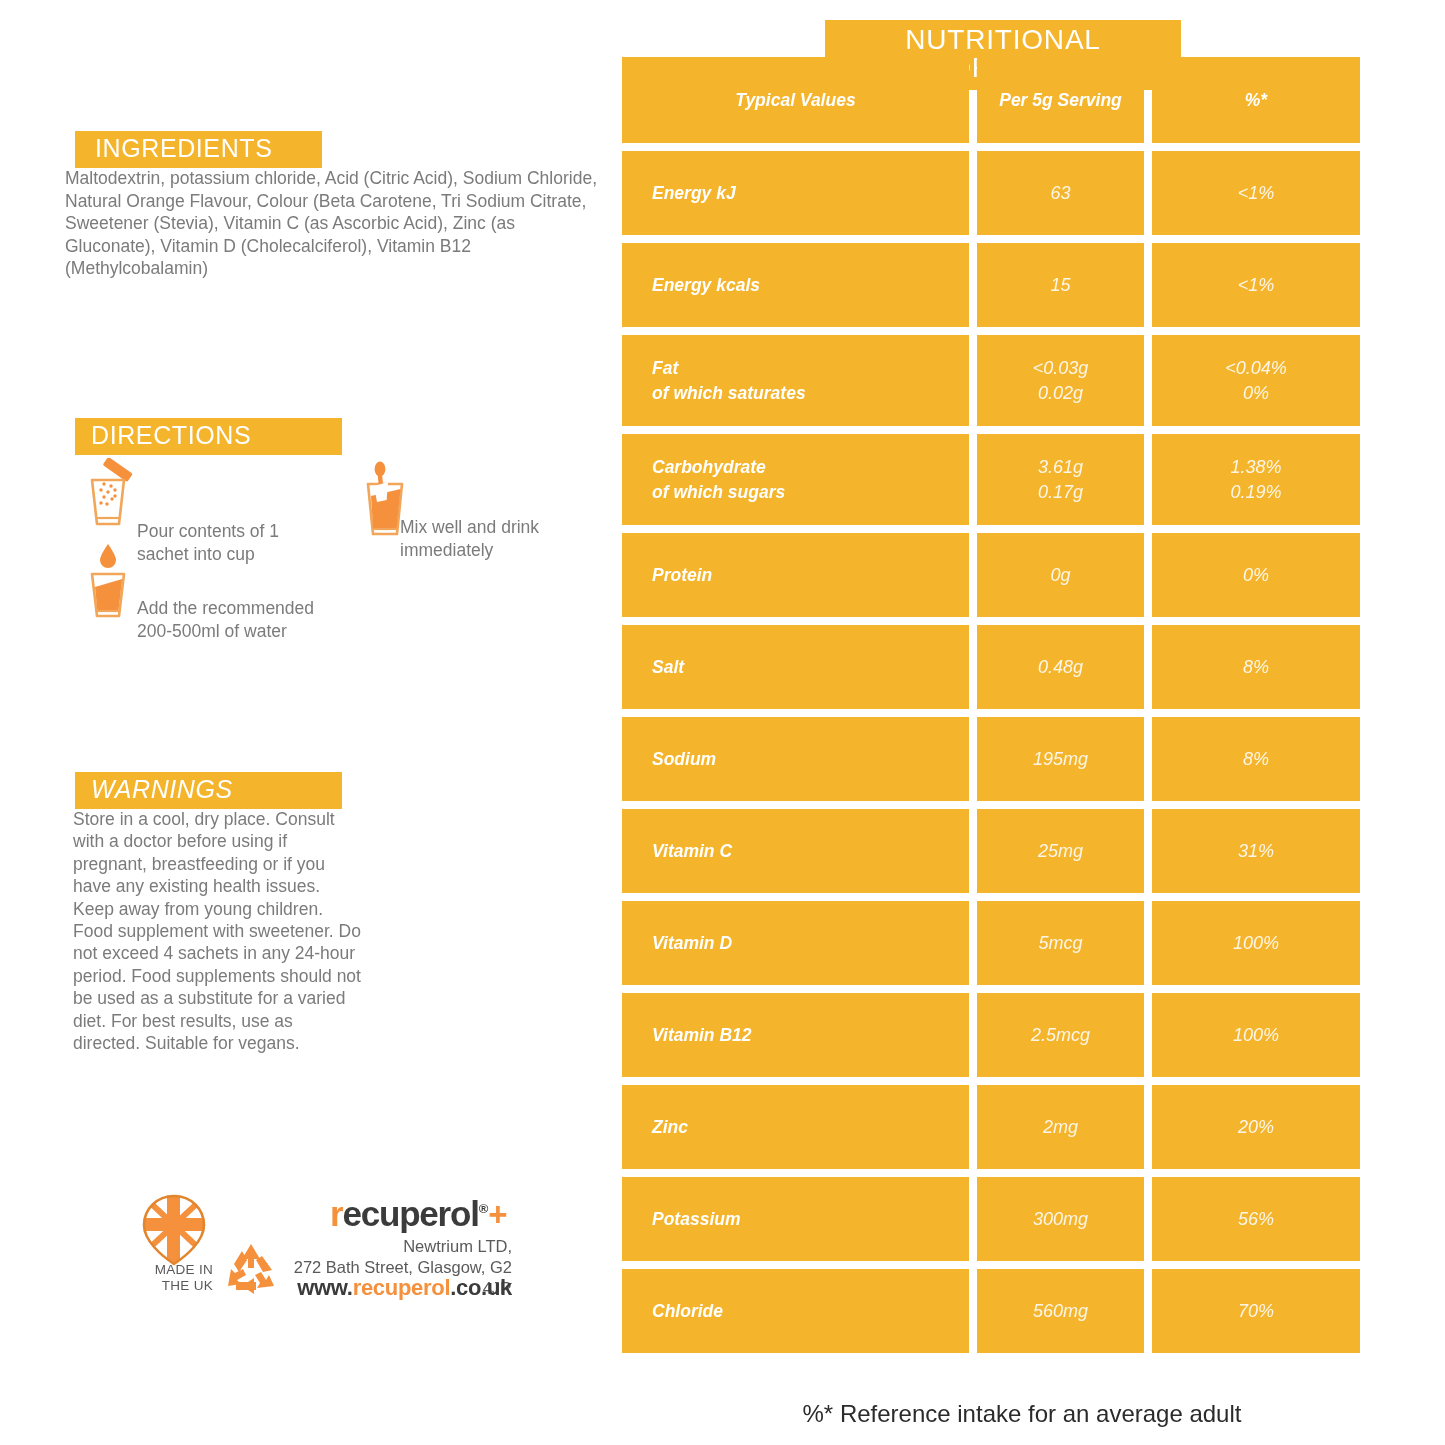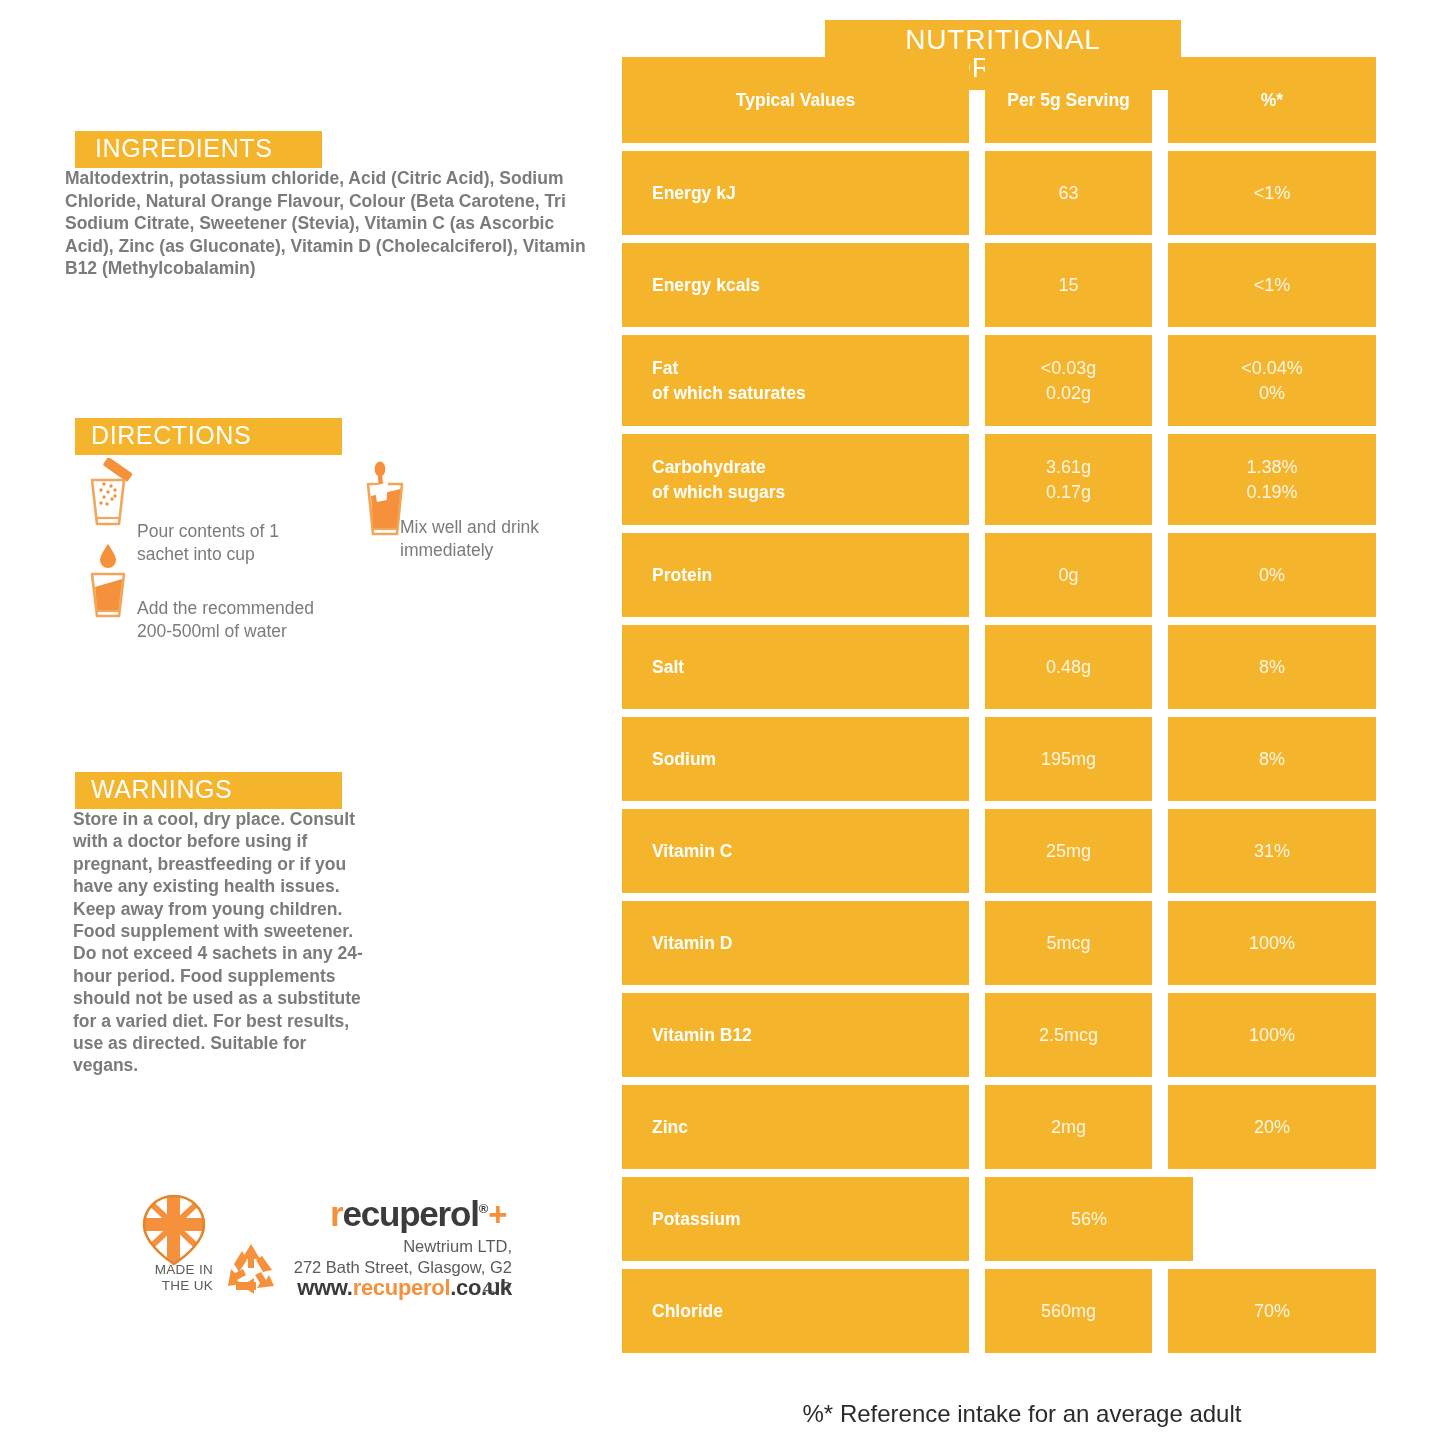--- a/index.html
+++ b/index.html
@@ -28,27 +28,26 @@
     display: inline-block;
     background: #F4B52D;
     color: #ffffff;
     font-size: 25px;
     letter-spacing: 0.6px;
     padding: 5px 16px 7px 16px;
     line-height: 1;
   }
   .banner-ingredients { position: absolute; left: 75px; top: 131px; width: 247px; box-sizing: border-box; padding-left: 20px; }
   .banner-directions  { position: absolute; left: 75px; top: 418px; width: 267px; box-sizing: border-box; }
-  .banner-warnings    { position: absolute; left: 75px; top: 772px; width: 267px; box-sizing: border-box; }
+  .banner-warnings    { position: absolute; left: 75px; top: 772px; width: 267px; box-sizing: border-box; font-style: italic; }
 
   .body-text {
     color: #7b7b7b;
     font-size: 17.5px;
     line-height: 22.5px;
-    font-weight: bold;
   }
 
   .ingredients-text {
     position: absolute;
     left: 65px;
     top: 167px;
     width: 540px;
   }
 
   .warnings-text {
@@ -148,22 +147,23 @@
     text-align: center;
     padding: 6px 0 8px 0;
     line-height: 1;
     box-sizing: border-box;
   }
 
   .table-wrap { position: absolute; left: 0; top: 57px; width: 780px; }
 
   .nrow {
     display: flex;
-    gap: 16px;
+    gap: 8px;
     margin-bottom: 8px;
+    font-style: italic;
   }
   .cell {
     background: #F4B52D;
     display: flex;
     align-items: center;
     box-sizing: border-box;
   }
   .cell-label {
     width: 347px;
     padding-left: 30px;
@@ -521,20 +521,25 @@
               <span class="sub">20%</span>
             </div>
           </div>
         </div>
         <div class="nrow single">
           <div class="cell cell-label">
             <div>
               <span class="sub">Potassium</span>
             </div>
           </div>
+          <div class="cell cell-value">
+            <div>
+              <span class="sub">300mg</span>
+            </div>
+          </div>
           <div class="cell cell-pct">
             <div>
               <span class="sub">56%</span>
             </div>
           </div>
         </div>
         <div class="nrow single">
           <div class="cell cell-label">
             <div>
               <span class="sub">Chloride</span>

